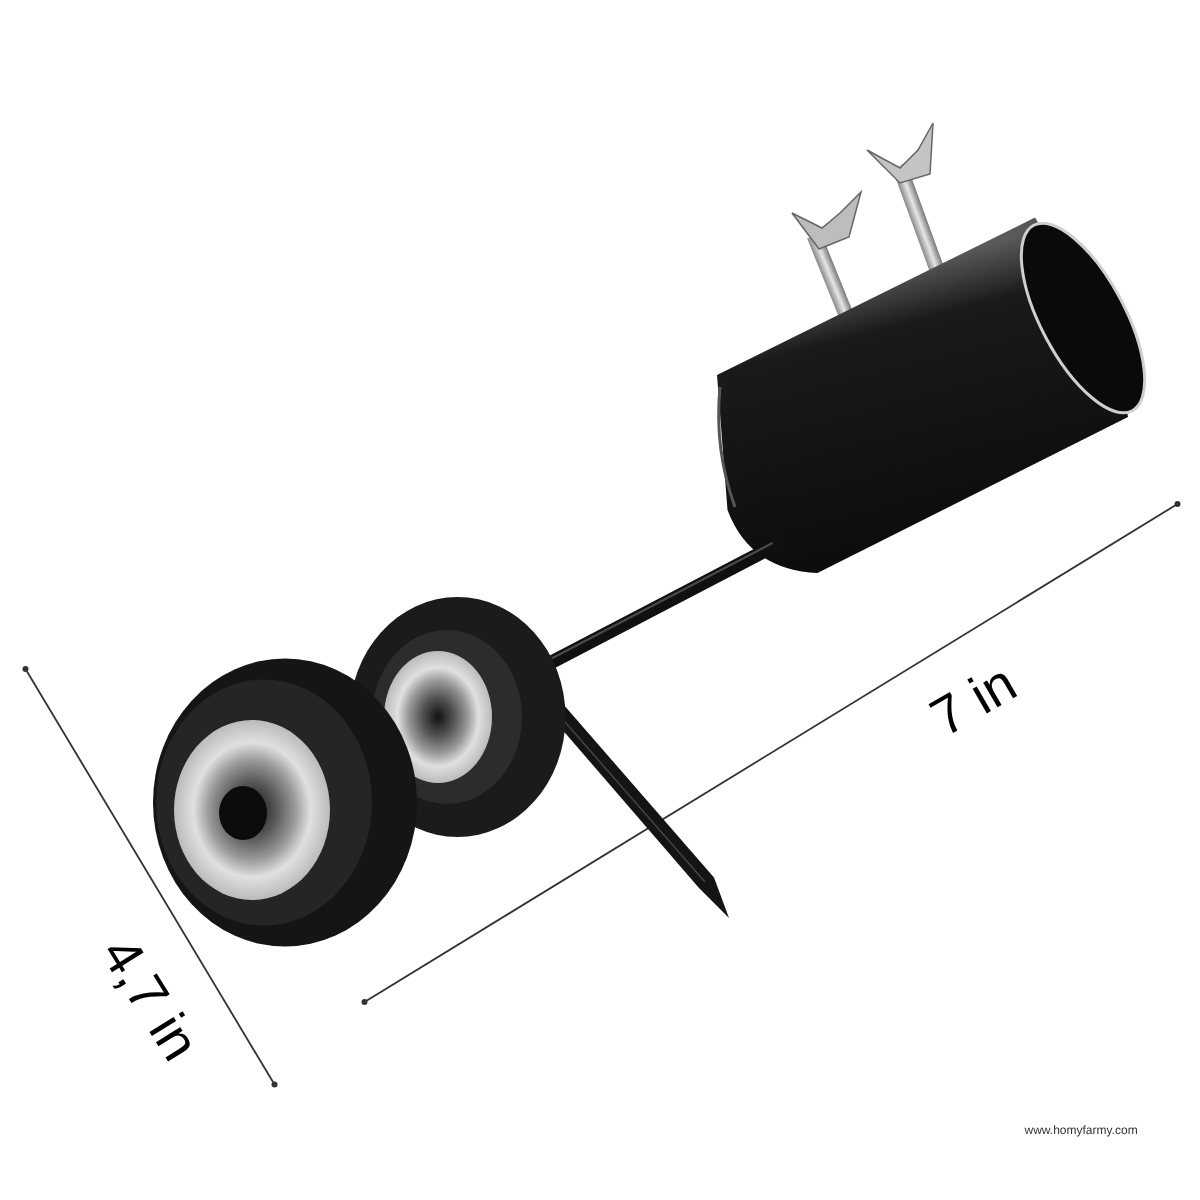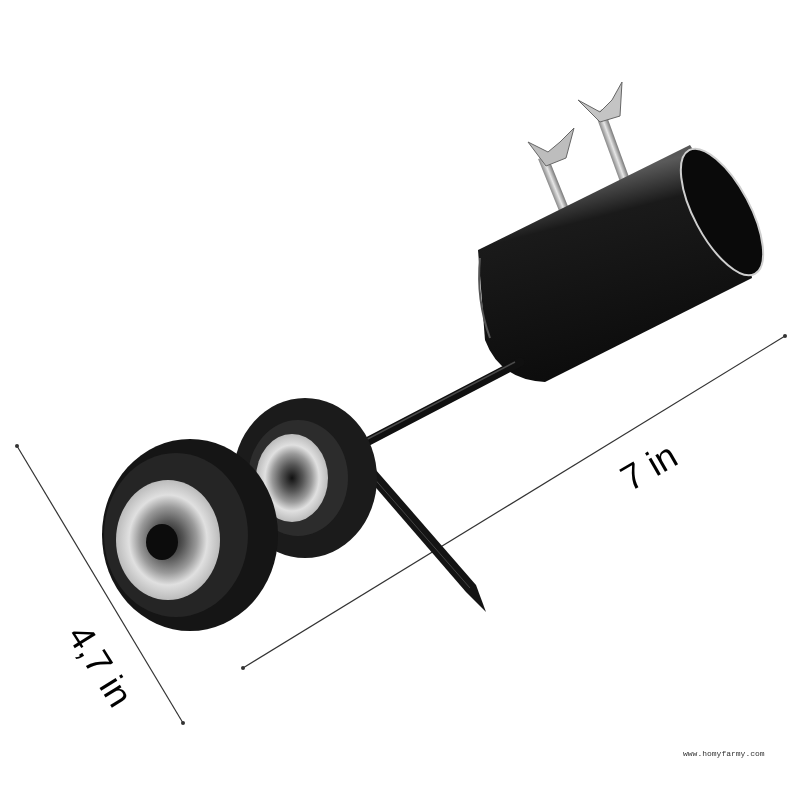--- a/index.html
+++ b/index.html
@@ -1,21 +1,21 @@
 <!DOCTYPE html>
 <html><head>
   <meta charset="utf-8">
   <style>
     html, body { margin: 0; padding: 0; background: #ffffff; }
     body { width: 800px; height: 800px; position: relative; overflow: hidden; font-family: "Liberation Sans", sans-serif; }
     .stage { position: absolute; left: 0; top: 0; width: 800px; height: 800px; }
     .dim-label { position: absolute; color: #000; font-family: "Liberation Sans", sans-serif; font-size: 36px; white-space: nowrap; transform-origin: center center; }
     .dim-label.length { left: 620px; top: 446px; transform: rotate(-30deg); }
     .dim-label.height { left: 56px; top: 645px; transform: rotate(58deg); }
-    .watermark { position: absolute; left: 683px; top: 749px; font-size: 8px; color: #333; font-family: Liberation Mono, monospace; }
+    .watermark { position: absolute; left: 683px; top: 749px; font-size: 8px; color: #333; font-family: Liberation Sans, sans-serif; }
   </style>
 </head>
 <body>
 
 <div class="stage">
   <svg width="800" height="800" viewBox="0 0 800 800">
     <defs>
       <linearGradient id="cyl" x1="0" y1="0" x2="0.3" y2="1">
         <stop offset="0" stop-color="#3a3a3a"></stop>
         <stop offset="0.25" stop-color="#5a5a5a"></stop>

